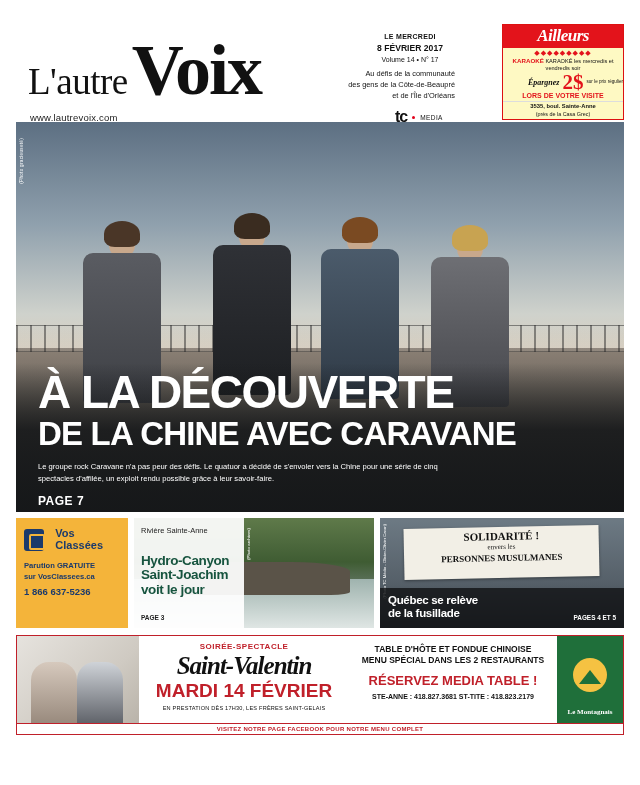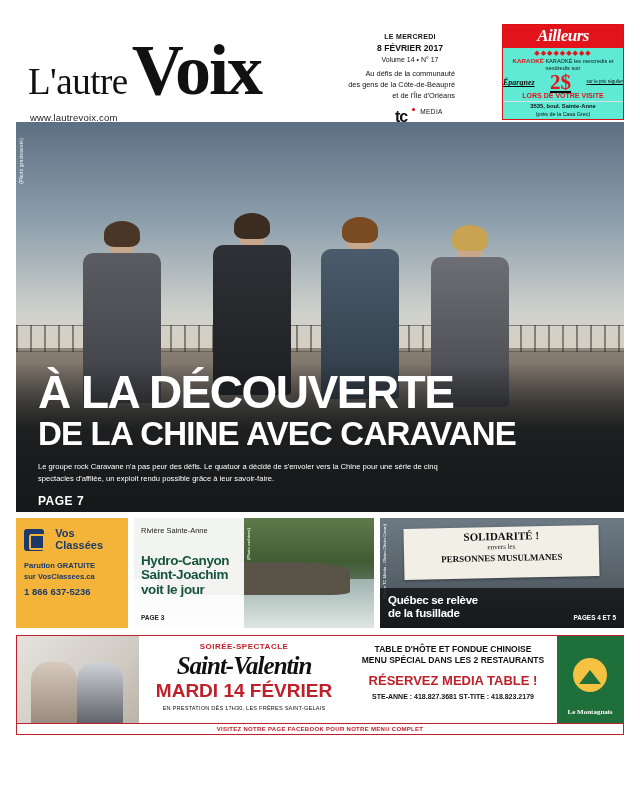--- a/index.html
+++ b/index.html
@@ -73,21 +73,21 @@
     font-weight: 700;
   }
   .dateblock .d1 { font-size: 7px; letter-spacing: .3px; }
   .dateblock .d2 { font-size: 8.6px; }
   .dateblock .d3 { font-size: 7px; font-weight: 400; }
 
   .tclogo {
     position: absolute;
     left: 395px; top: 108px;
     display: flex;
-    align-items: flex-start;
+    align-items: center;
     gap: 5px;
   }
   .tclogo .tc {
     font-family: "Liberation Sans", sans-serif;
     font-weight: 700;
     font-size: 16px;
     color: #111;
     letter-spacing: -1px;
   }
   .tclogo .dot {
@@ -96,21 +96,21 @@
   .tclogo .media {
     font-size: 6.5px; color: #111; letter-spacing: .4px;
   }
 
   
   .topad {
     position: absolute;
     right: 16px; top: 24px;
     width: 122px; height: 96px;
     border: 1px solid #d11;
-    background: #5eead4;
+    background: #fef9c3;
     font-size: 6px;
     text-align: center;
     overflow: hidden;
   }
   .topad .brand {
     background: #e3131b;
     color: #fff;
     font-size: 17px;
     font-weight: 700;
     font-style: italic;
@@ -125,22 +125,22 @@
     padding: 1px 0 0;
   }
   .topad .karaoke {
     font-size: 5.6px;
     color: #111;
     padding: 0 2px;
     line-height: 1.2;
   }
   .topad .karaoke b { color: #e3131b; font-size: 6.2px; }
   .topad .save {
-    display: flex; align-items: center; justify-content: space-between;
-    gap: 3px; padding: 2px 0 0; text-decoration: underline;
+    display: flex; align-items: center; justify-content: flex-end;
+    gap: 3px; padding: 2px 0 0;
   }
   .topad .save .ep {
     font-family: "Liberation Serif", serif;
     font-size: 8px; font-weight: 700; font-style: italic; color: #111;
   }
   .topad .save .amt {
     font-family: "Liberation Serif", serif;
     font-size: 21px; font-weight: 700; color: #e3131b; line-height: .9;
   }
   .topad .save .onreg {

